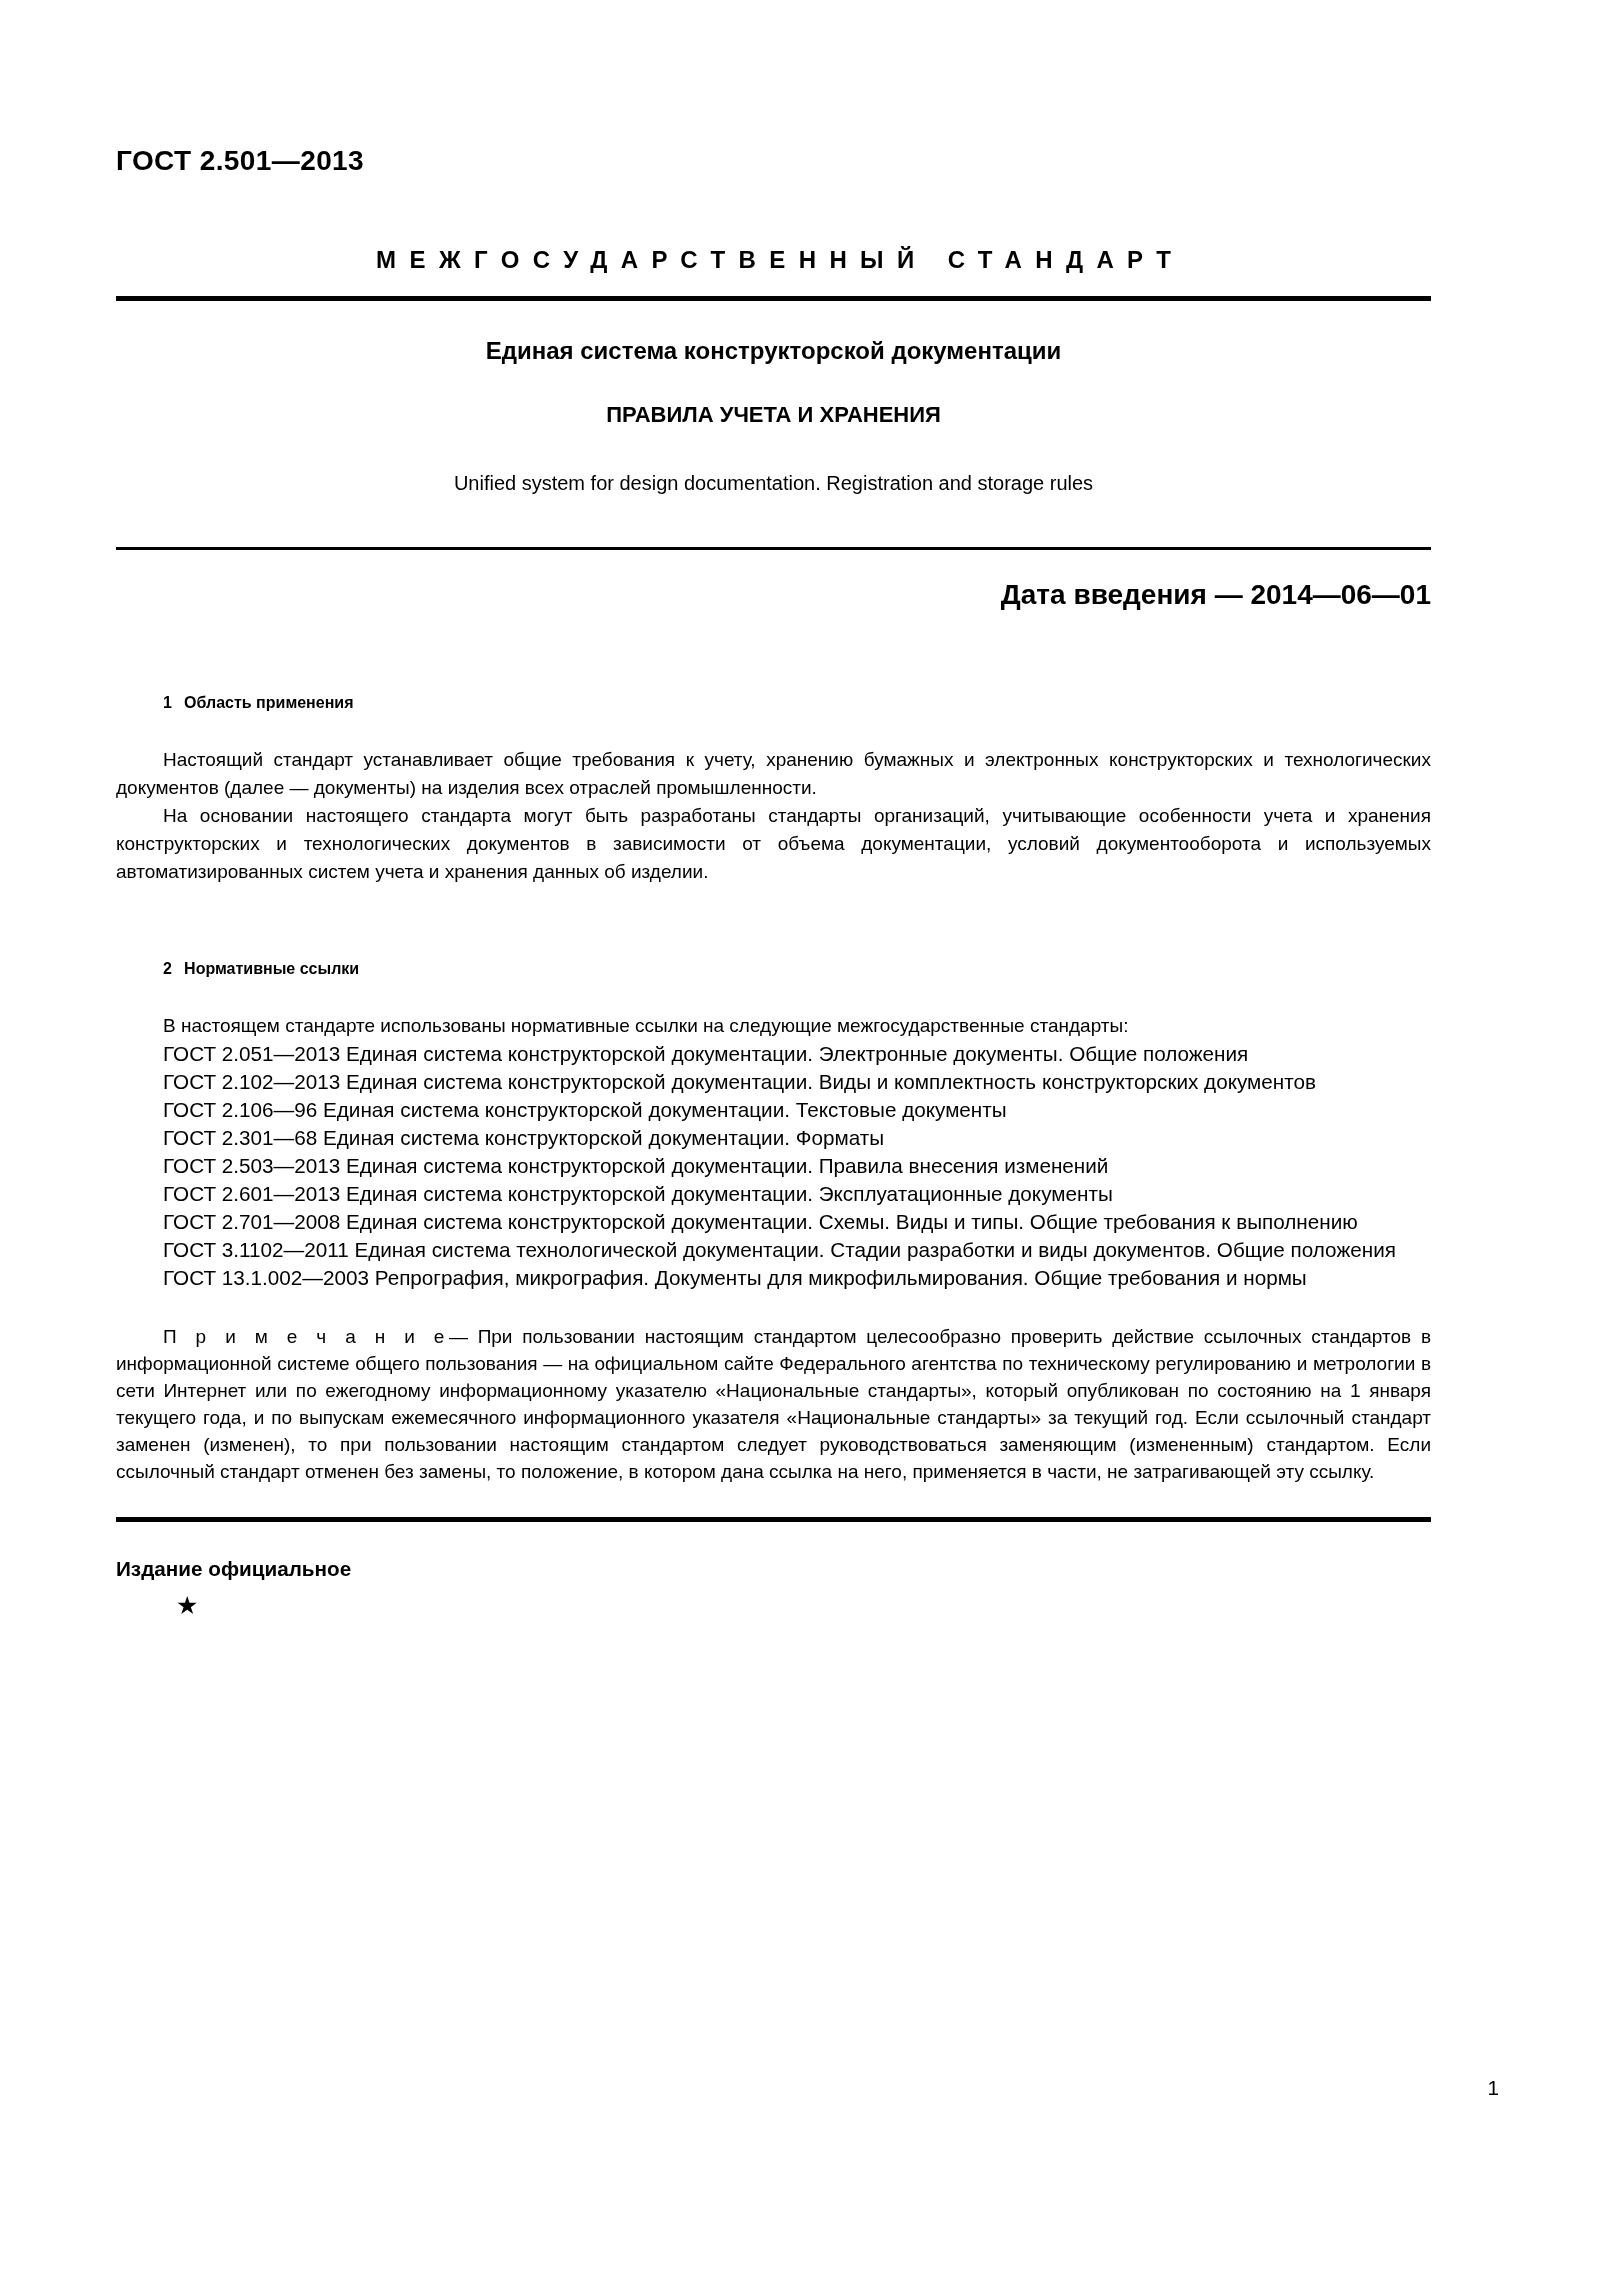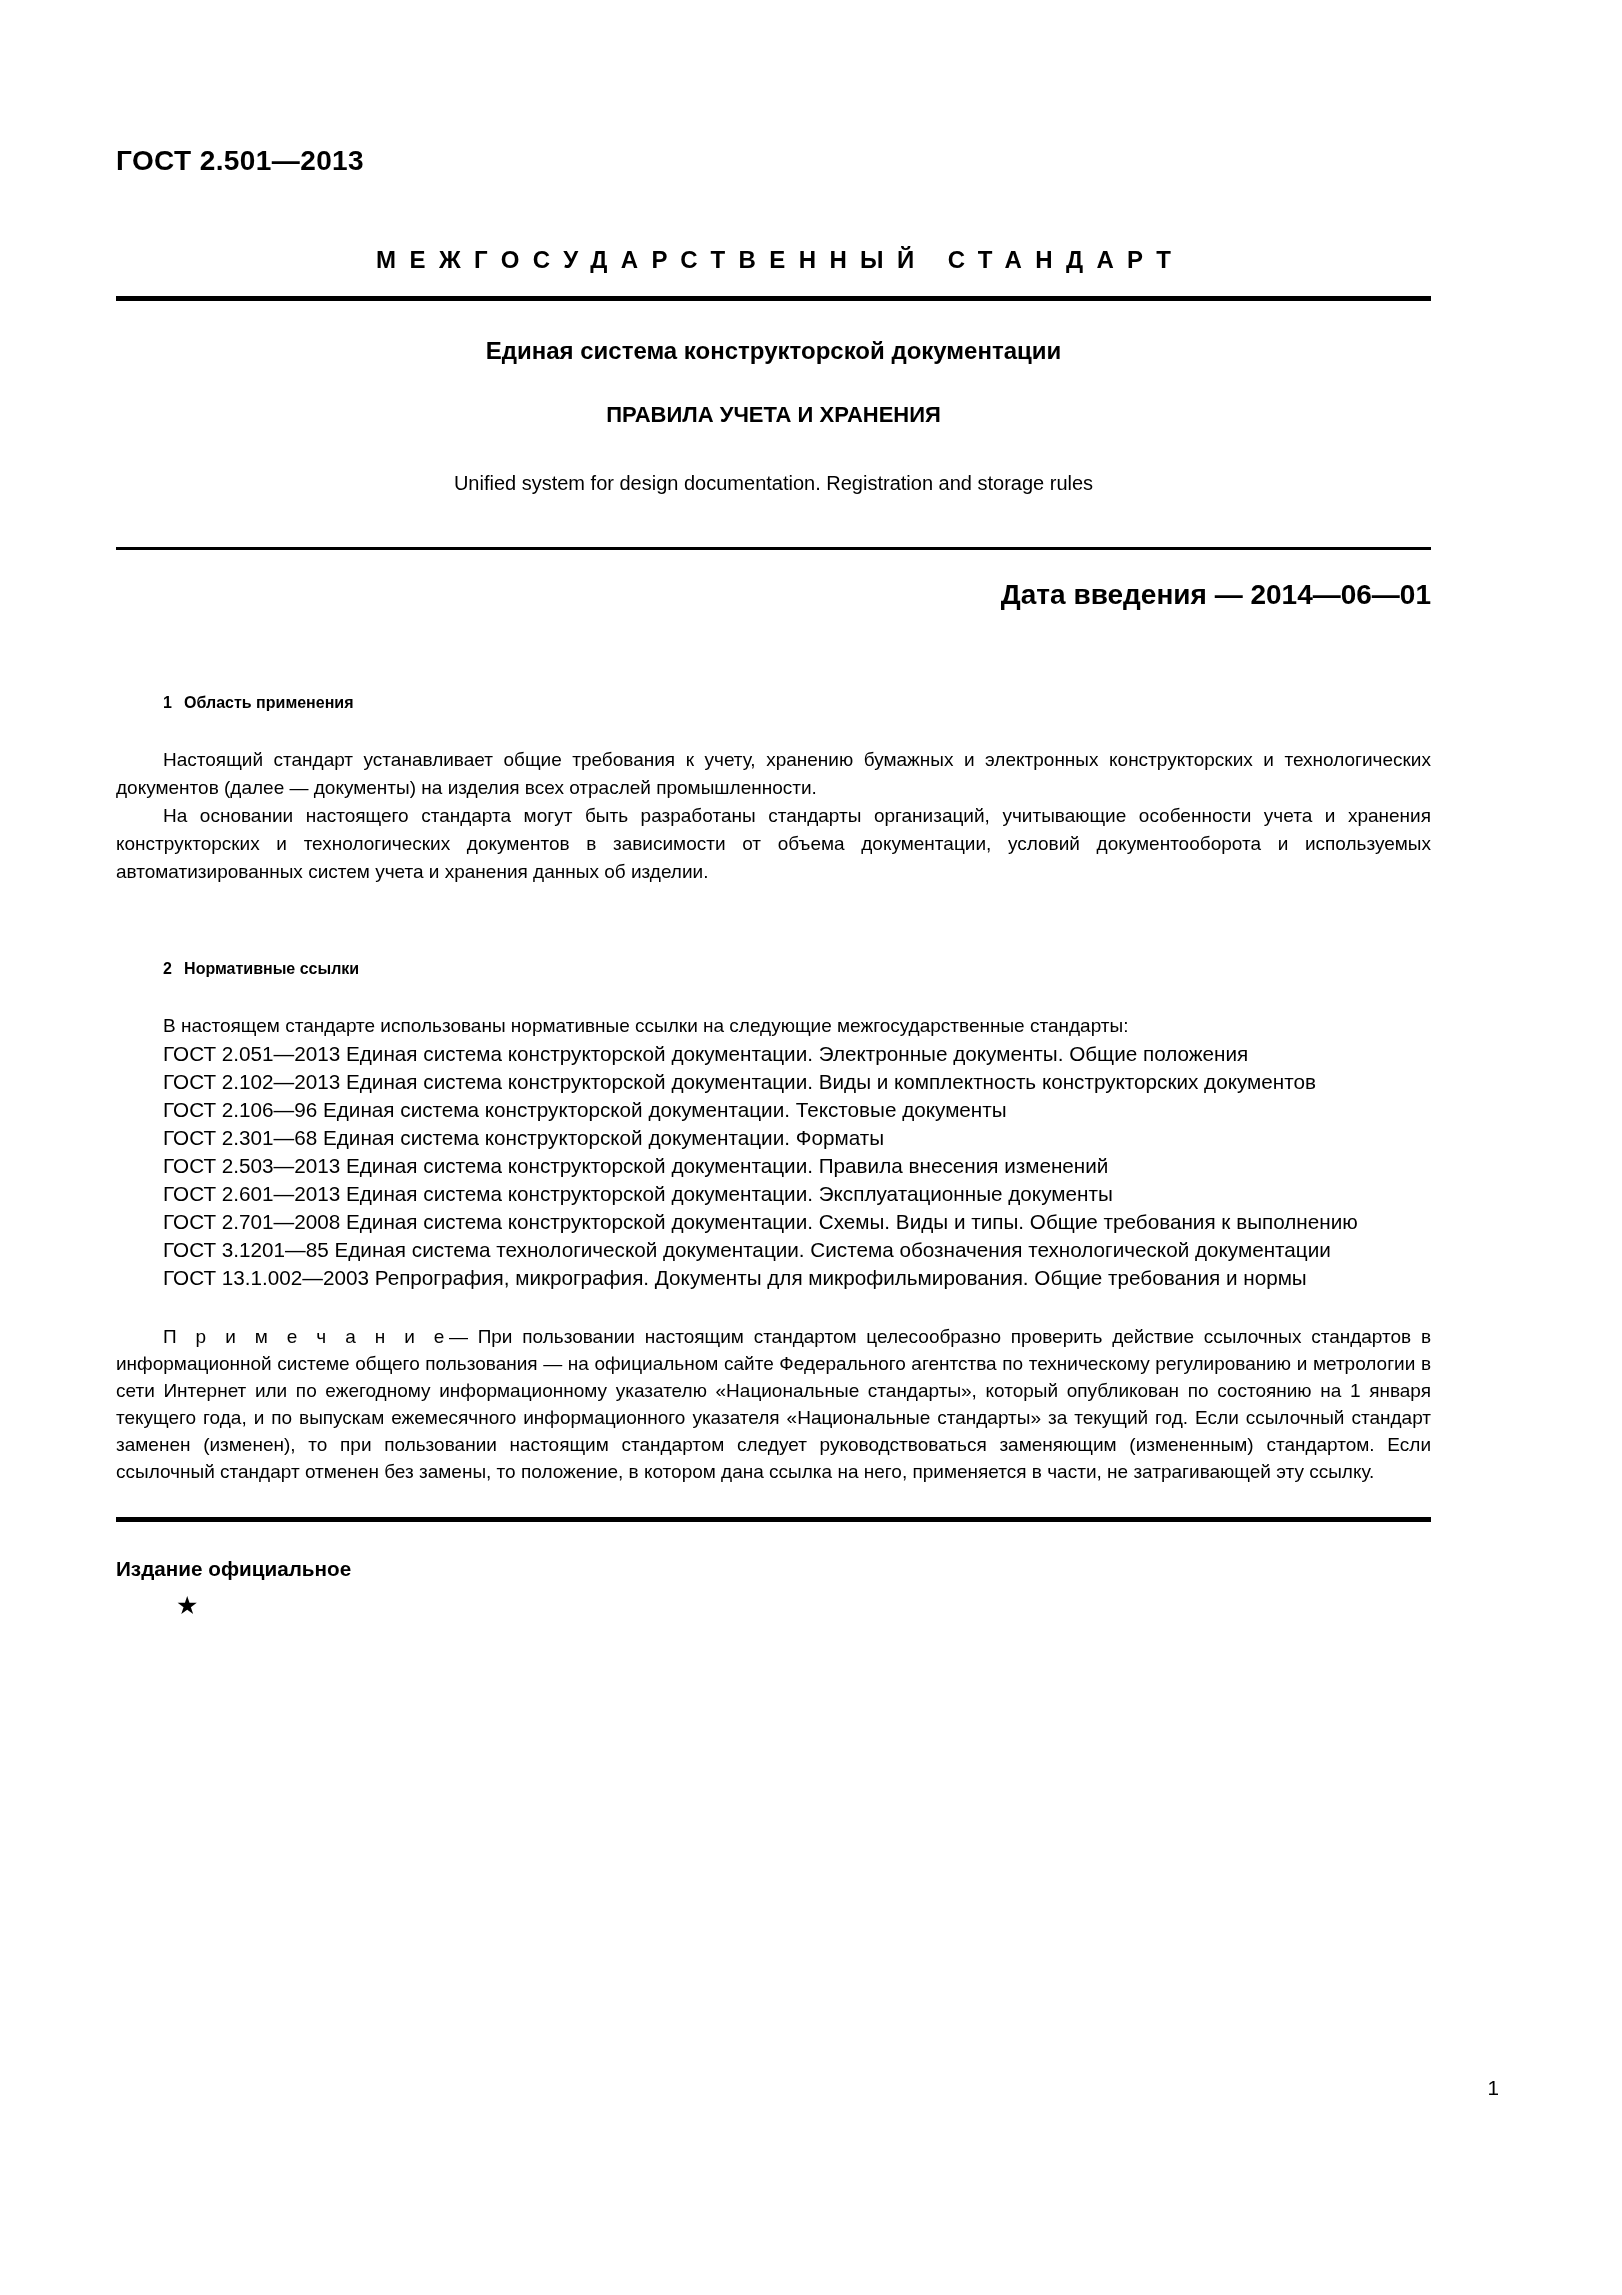--- a/index.html
+++ b/index.html
@@ -206,21 +206,21 @@
     <p class="body-text ref-intro"><span class="ind"></span><span>В настоящем стандарте использованы нормативные ссылки на следующие межгосударственные стандарты:</span></p>
 
     <ul class="ref-list">
       <li><span class="ind"></span><span>ГОСТ 2.051—2013  Единая система конструкторской документации. Электронные документы. Общие положения</span></li>
       <li><span class="ind"></span><span>ГОСТ 2.102—2013  Единая система конструкторской документации. Виды и комплектность конструкторских документов</span></li>
       <li><span class="ind"></span><span>ГОСТ 2.106—96  Единая система конструкторской документации. Текстовые документы</span></li>
       <li><span class="ind"></span><span>ГОСТ 2.301—68  Единая система конструкторской документации. Форматы</span></li>
       <li class="ref-tight"><span class="ind"></span><span>ГОСТ 2.503—2013  Единая система конструкторской документации. Правила внесения изменений</span></li>
       <li class="ref-tight"><span class="ind"></span><span>ГОСТ 2.601—2013  Единая система конструкторской документации. Эксплуатационные документы</span></li>
       <li><span class="ind"></span><span>ГОСТ 2.701—2008  Единая система конструкторской документации. Схемы. Виды и типы. Общие требования к выполнению</span></li>
-      <li><span class="ind"></span><span>ГОСТ 3.1201—85  Единая система технологической документации. Система обозначения технологической документации</span></li>
+      <li><span class="ind"></span><span>ГОСТ 3.1102—2011  Единая система технологической документации. Стадии разработки и виды документов. Общие положения</span></li>
       <li><span class="ind"></span><span>ГОСТ 13.1.002—2003  Репрография, микрография. Документы для микрофильмирования. Общие требования и нормы</span></li>
     </ul>
 
     <p class="note"><span class="ind"></span><span class="note-label">П р и м е ч а н и е</span><span>— При пользовании настоящим стандартом целесообразно проверить действие ссылочных стандартов в информационной системе общего пользования — на официальном сайте Федерального агентства по техническому регулированию и метрологии в сети Интернет или по ежегодному информационному указателю «Национальные стандарты», который опубликован по состоянию на 1 января текущего года, и по выпускам ежемесячного информационного указателя «Национальные стандарты» за текущий год. Если ссылочный стандарт заменен (изменен), то при пользовании настоящим стандартом следует руководствоваться заменяющим (измененным) стандартом. Если ссылочный стандарт отменен без замены, то положение, в котором дана ссылка на него, применяется в части, не затрагивающей эту ссылку.</span></p>
 
     <hr class="rule-thick rule-footer">
 
     <div class="footer-official">Издание официальное</div>
     <div class="footer-star">★</div>
 

